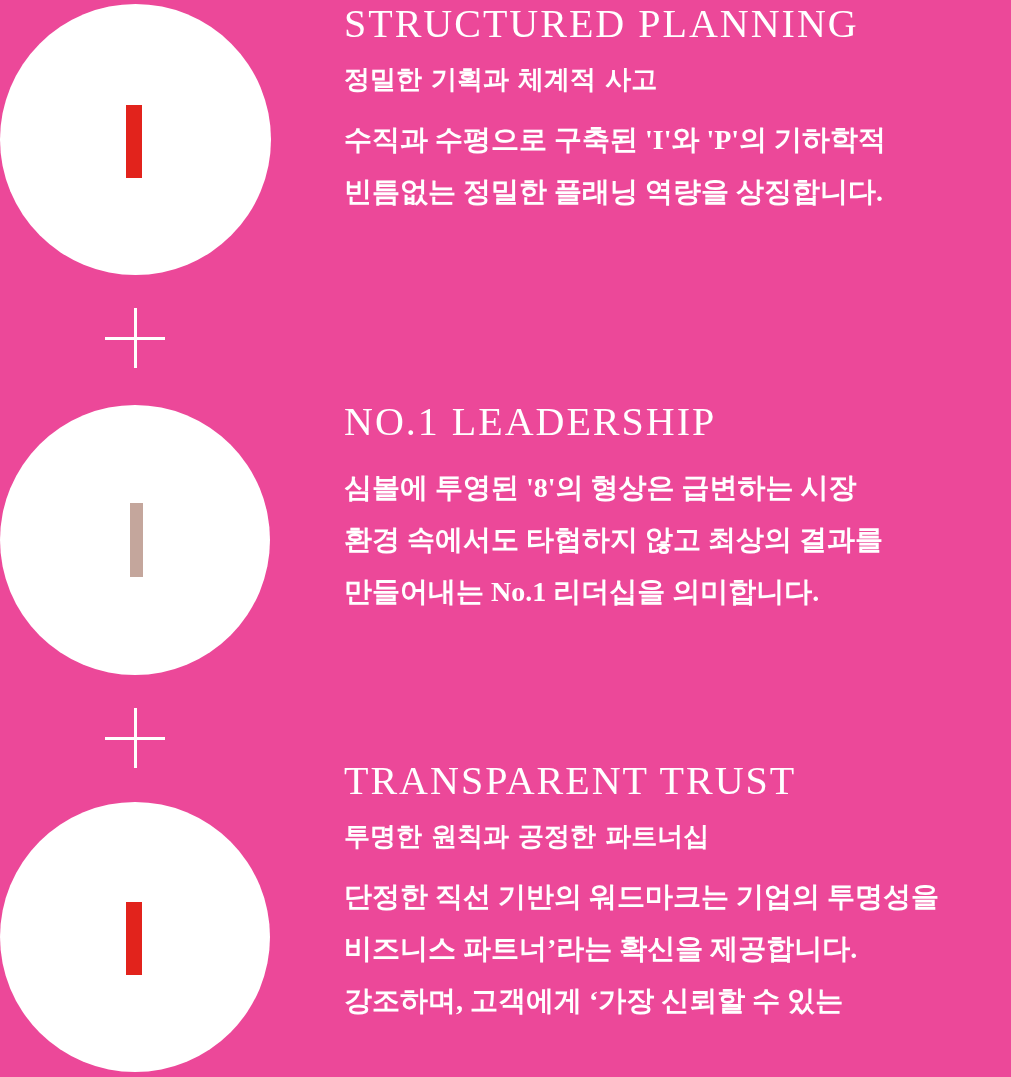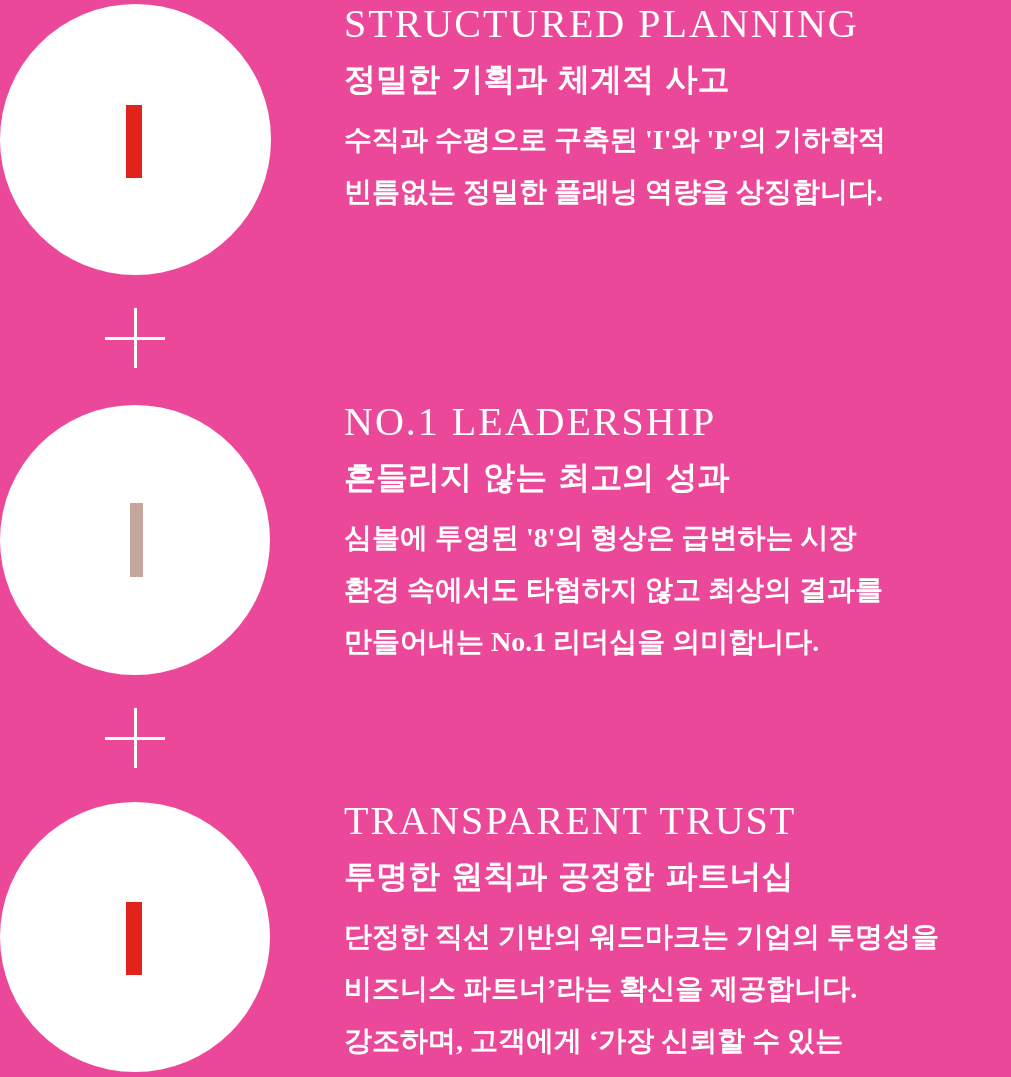--- a/index.html
+++ b/index.html
@@ -46,34 +46,34 @@
 
   
   .textblock {
     position: absolute;
     left: 344px;
     width: 667px;
     color: #ffffff;
   }
   #textblock-1 { top: 2px; }
   #textblock-2 { top: 400px; }
-  #textblock-3 { top: 799px; }
+  #textblock-3 { top: 759px; }
 
   .section-title {
     margin: 0;
     font-family: "Liberation Serif", "DejaVu Serif", serif;
     font-weight: 400;
     font-size: 40px;
     line-height: 44px;
     letter-spacing: 2px;
     color: #ffffff;
   }
   .section-subtitle {
     margin: 16px 0 0 0;
-    font-size: 32px;
+    font-size: 26px;
     line-height: 34px;
     font-weight: 700;
     color: #ffffff;
   }
   .section-body {
     margin: 18px 0 0 0;
     font-size: 28px;
     line-height: 52px;
     font-weight: 600;
     color: #ffffff;
@@ -98,21 +98,20 @@
     </p>
   </div>
 
   <div id="plus-1" class="plus"></div>
 
   <div id="circle-2" class="symbol-circle">
     <div id="mark-2" class="symbol-mark"></div>
   </div>
   <div id="textblock-2" class="textblock">
     <h2 class="section-title">NO.1 LEADERSHIP</h2>
-    <div class="section-subtitle">흔들리지 않는 최고의 성과</div>
     <p class="section-body">
       <span class="body-line">심볼에 투영된 '8'의 형상은 급변하는 시장</span>
       <span class="body-line">환경 속에서도 타협하지 않고 최상의 결과를</span>
       <span class="body-line">만들어내는 No.1 리더십을 의미합니다.</span>
     </p>
   </div>
 
   <div id="plus-2" class="plus"></div>
 
   <div id="circle-3" class="symbol-circle">

